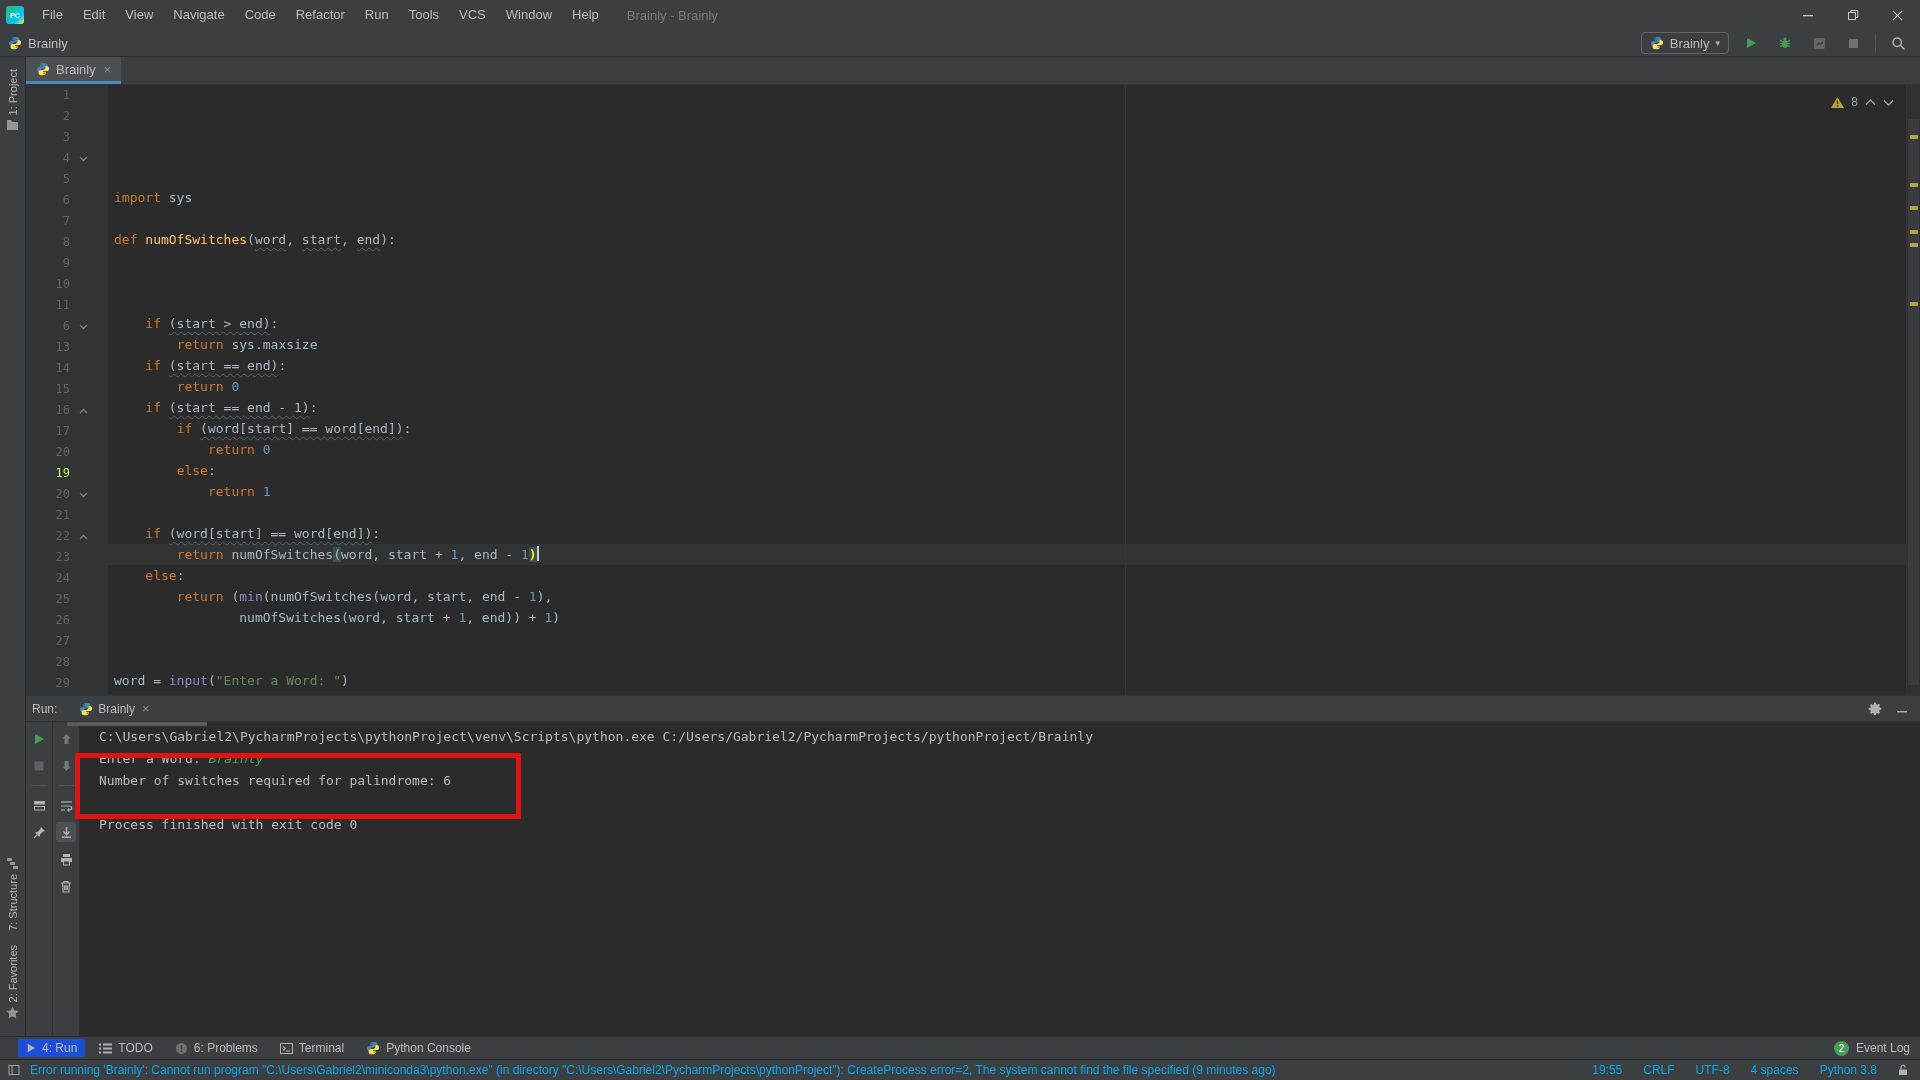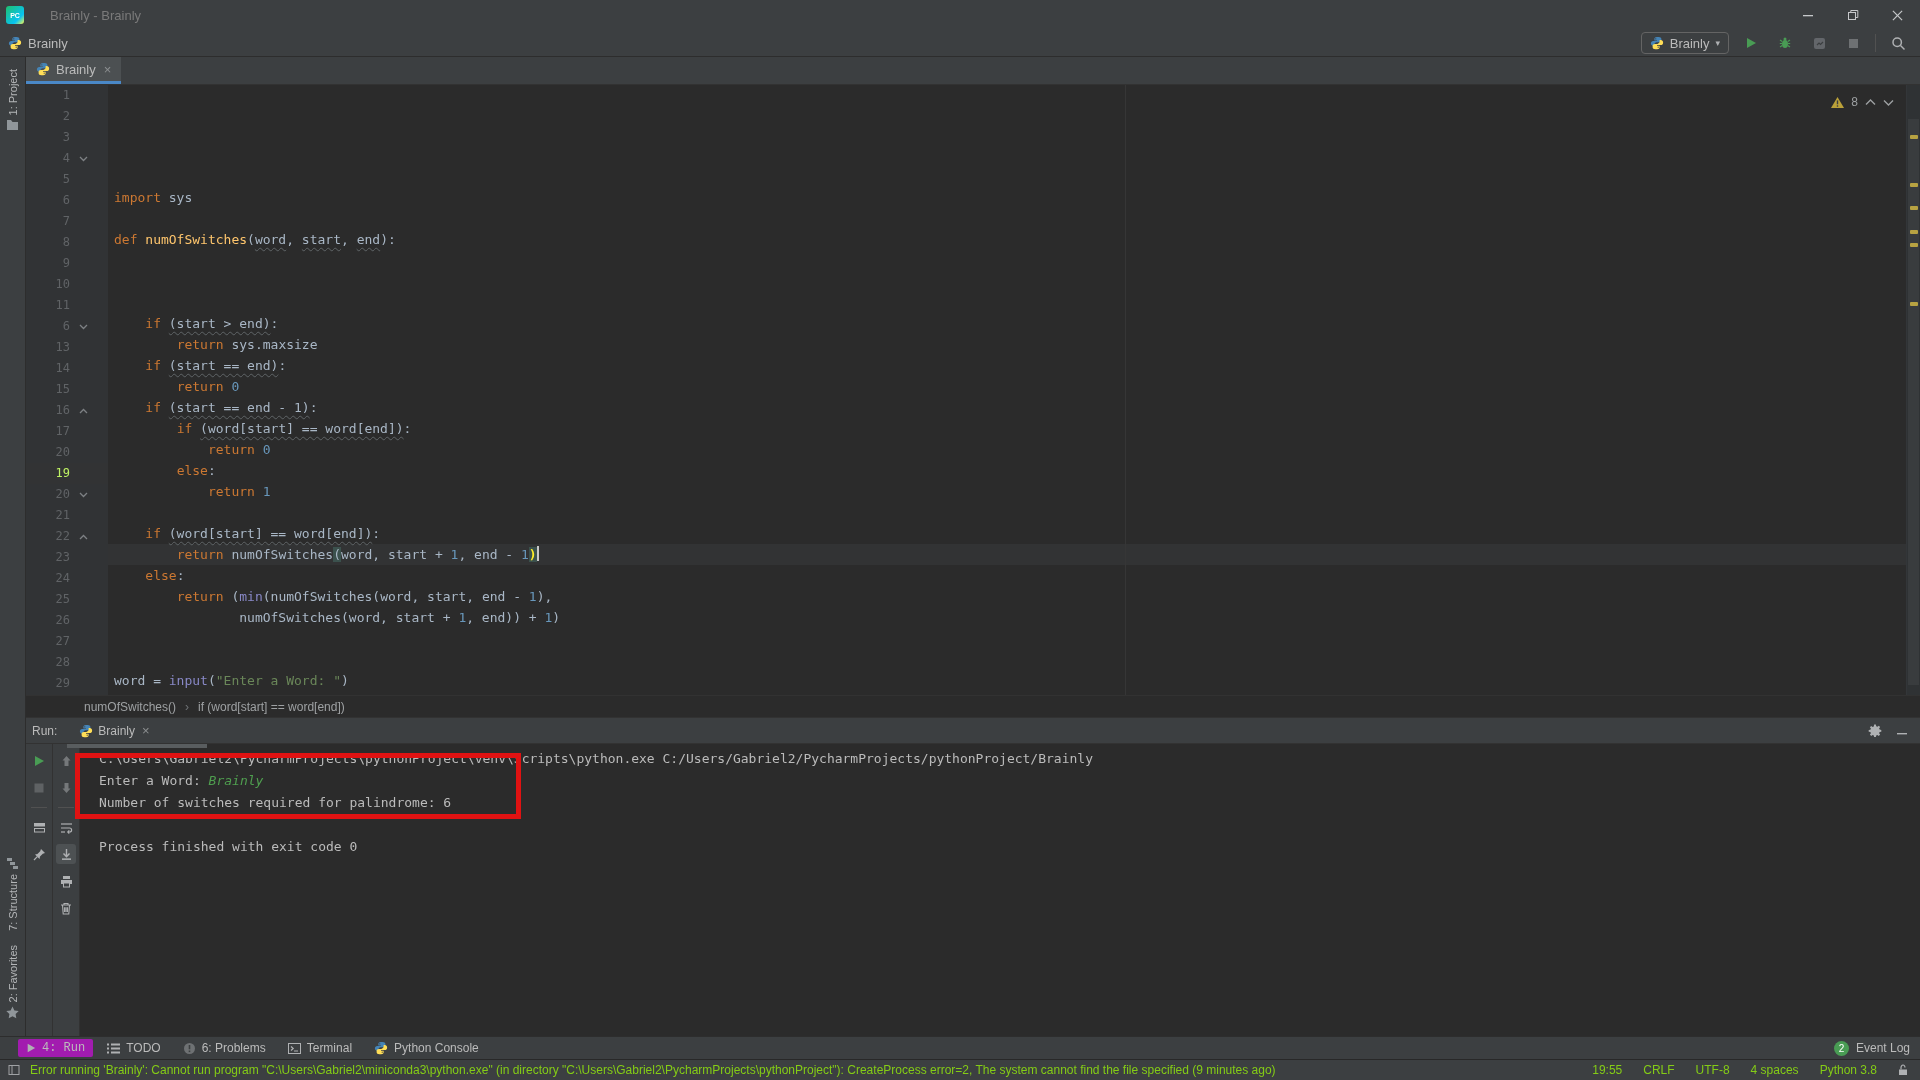--- a/index.html
+++ b/index.html
@@ -88,39 +88,52 @@
   .console-line { height:22px; }
   .con-in { color:#4f9e4f; font-style:italic; }
 
   
   .annotation-box { position:absolute; left:75px; top:753px; width:446px; height:66px; border:5px solid #e01212; z-index:20; pointer-events:none; }
 
   
   .bottom-bar { position:absolute; left:0; right:0; bottom:21px; height:23px; background:#3c3f41; border-top:1px solid #2d2d2d;
      display:flex; align-items:center; padding:0 10px 0 18px; gap:6px; font-size:12px; }
   .tool-btn { display:flex; align-items:center; gap:6px; padding:2px 8px; border-radius:2px; color:#bbbbbb; }
-  .tool-btn.active { background:#a21caf;font-family:Liberation Mono, monospace; }
+  .tool-btn.active { background:#1d4ed8; }
   .eventlog { margin-left:auto; display:flex; align-items:center; gap:7px; }
   .badge { width:15px; height:15px; border-radius:50%; background:#499c54; color:#fff; font-size:10px;
      display:flex; align-items:center; justify-content:center; }
 
   
   .statusbar { position:absolute; left:0; right:0; bottom:0; height:21px; background:#3c3f41; border-top:1px solid #282828;
-     display:flex; align-items:center; padding:0 12px 0 8px; gap:10px; font-size:12px; color:#84cc16; }
+     display:flex; align-items:center; padding:0 12px 0 8px; gap:10px; font-size:12px; color:#0ea5e9; }
   .status-msg { white-space:nowrap; overflow:hidden; }
   .status-right { margin-left:auto; display:flex; align-items:center; gap:21px; flex:none; }
 
   .ico { display:inline-flex; align-items:center; justify-content:center; }
   svg { display:block; }
 </style>
 </head>
 <body>
 
 <div class="titlebar">
   <div class="pycharm-logo">PC</div>
+  <div style="display:flex" id="menu-bar">
+      <div class="menu-item">File</div>
+      <div class="menu-item">Edit</div>
+      <div class="menu-item">View</div>
+      <div class="menu-item">Navigate</div>
+      <div class="menu-item">Code</div>
+      <div class="menu-item">Refactor</div>
+      <div class="menu-item">Run</div>
+      <div class="menu-item">Tools</div>
+      <div class="menu-item">VCS</div>
+      <div class="menu-item">Window</div>
+      <div class="menu-item">Help</div>
+    </div>
   <span class="win-title">Brainly - Brainly</span>
   <div class="win-controls">
     <div class="win-btn" id="ic-min">
         <svg width="12" height="12" viewBox="0 0 12 12">
           <rect x="1" y="6" width="10" height="1.3" fill="#c6c8ca"></rect>
         </svg>
       </div>
     <div class="win-btn" id="ic-max">
         <svg width="12" height="12" viewBox="0 0 12 12" fill="none" stroke="#c6c8ca">
           <rect x="1.5" y="3.5" width="7" height="7"></rect>
@@ -409,25 +422,20 @@
             </svg>
           </span>
         <span class="ico" id="ic-chdn">
             <svg width="11" height="7" viewBox="0 0 11 7" fill="none" stroke="#9da0a2" stroke-width="1.4">
               <path d="M1 1.5L5.5 6 10 1.5"></path>
             </svg>
           </span>
       </div>
     </div>
 
-    <div class="breadcrumbs" id="crumbs">
-        <span>numOfSwitches()</span>
-        <span class="crumb-sep">›</span>
-        <span>if (word[start] == word[end])</span>
-      </div>
 
     <div class="runpanel">
       <div class="run-header">
         <span class="run-label">Run:</span>
         <div class="run-tab">
           <span class="ico" id="ic-py4">
               <svg width="14" height="14" viewBox="0 0 16 16">
                 <path fill="#4584b6" d="M7.9 1C6 1 5 1.9 5 3.2V5h3v.6H3.7C2.2 5.6 1 6.7 1 8.4s1.2 2.9 2.7 2.9H5V9.6C5 8.2 6.2 7 7.6 7h3C11.8 7 13 6.2 13 4.8V3.2C13 1.9 11.8 1 9.9 1H7.9zm-1.3 1.5a.7.7 0 110 1.4.7.7 0 010-1.4z"></path>
                 <path fill="#ffde57" d="M8.1 15c1.9 0 2.9-.9 2.9-2.2V11H8v-.6h4.3c1.5 0 2.7-1.1 2.7-2.8S13.8 4.7 12.3 4.7H11v1.7C11 7.8 9.8 9 8.4 9h-3C4.2 9 3 9.8 3 11.2v1.6C3 14.1 4.2 15 6.1 15h2zm1.3-1.5a.7.7 0 110-1.4.7.7 0 010 1.4z"></path>
               </svg>

